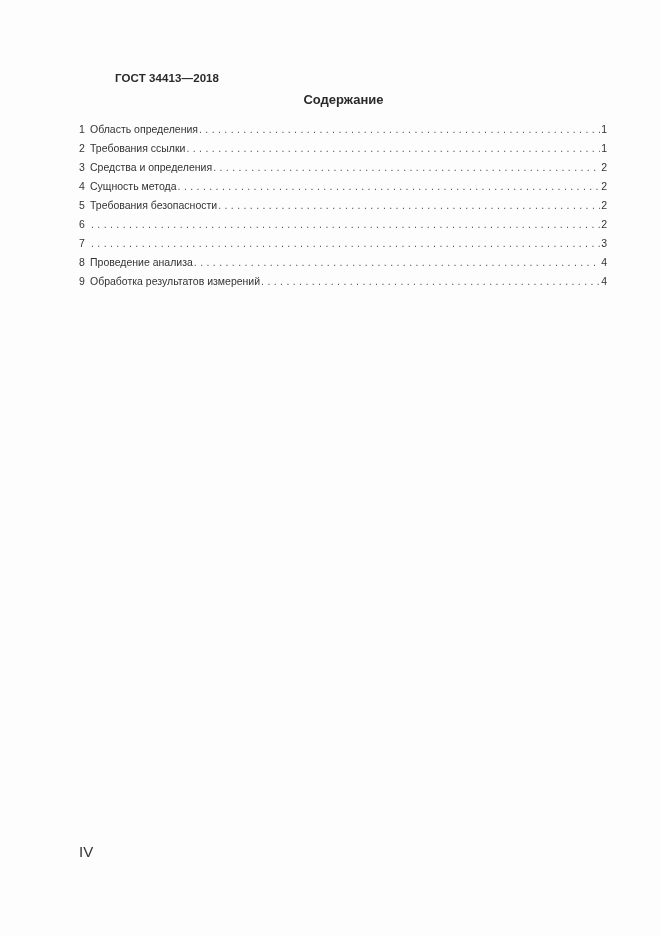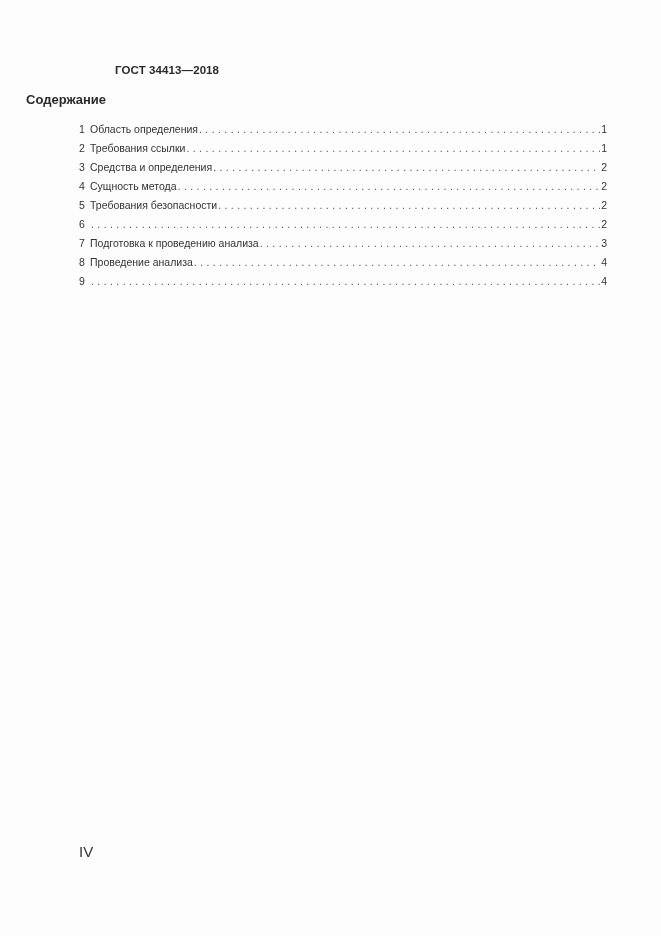--- a/index.html
+++ b/index.html
@@ -11,32 +11,33 @@
       height: 936px;
       background: #fdfdfd;
       position: relative;
       overflow: hidden;
       font-family: "Liberation Sans", sans-serif;
       color: #222;
     }
     .doc-code {
       position: absolute;
       left: 79px;
-      top: 64px;
+      top: 72px;
       font-size: 11.5px;
       font-weight: bold;
       color: #2a2a2a;
       letter-spacing: 0.1px;
       padding-left: 36px;
     }
     .toc-title {
       position: absolute;
       left: 0;
       width: 661px;
       top: 92px;
+      text-align: center;
       font-size: 13px;
       font-weight: bold;
       color: #2a2a2a;
       padding-left: 26px;
       box-sizing: border-box;
     }
     .toc-list {
       position: absolute;
       left: 79px;
       top: 121px;
@@ -123,30 +124,30 @@
     <span class="toc-leader"></span>
     <span class="toc-page">2</span>
   </li>
   <li class="toc-row">
     <span class="toc-num">6</span>
     <span class="toc-leader"></span>
     <span class="toc-page">2</span>
   </li>
   <li class="toc-row">
     <span class="toc-num">7</span>
-    <span class="toc-label">Подготовка к проведению анализа</span>
     <span class="toc-leader"></span>
     <span class="toc-page">3</span>
   </li>
   <li class="toc-row">
     <span class="toc-num">8</span>
     <span class="toc-label">Проведение анализа</span>
     <span class="toc-leader"></span>
     <span class="toc-page">4</span>
   </li>
   <li class="toc-row">
     <span class="toc-num">9</span>
+    <span class="toc-label">Обработка результатов измерений</span>
     <span class="toc-leader"></span>
     <span class="toc-page">4</span>
   </li>
 </ul>
 
 <div class="page-number">IV</div>
 
 </body></html>

